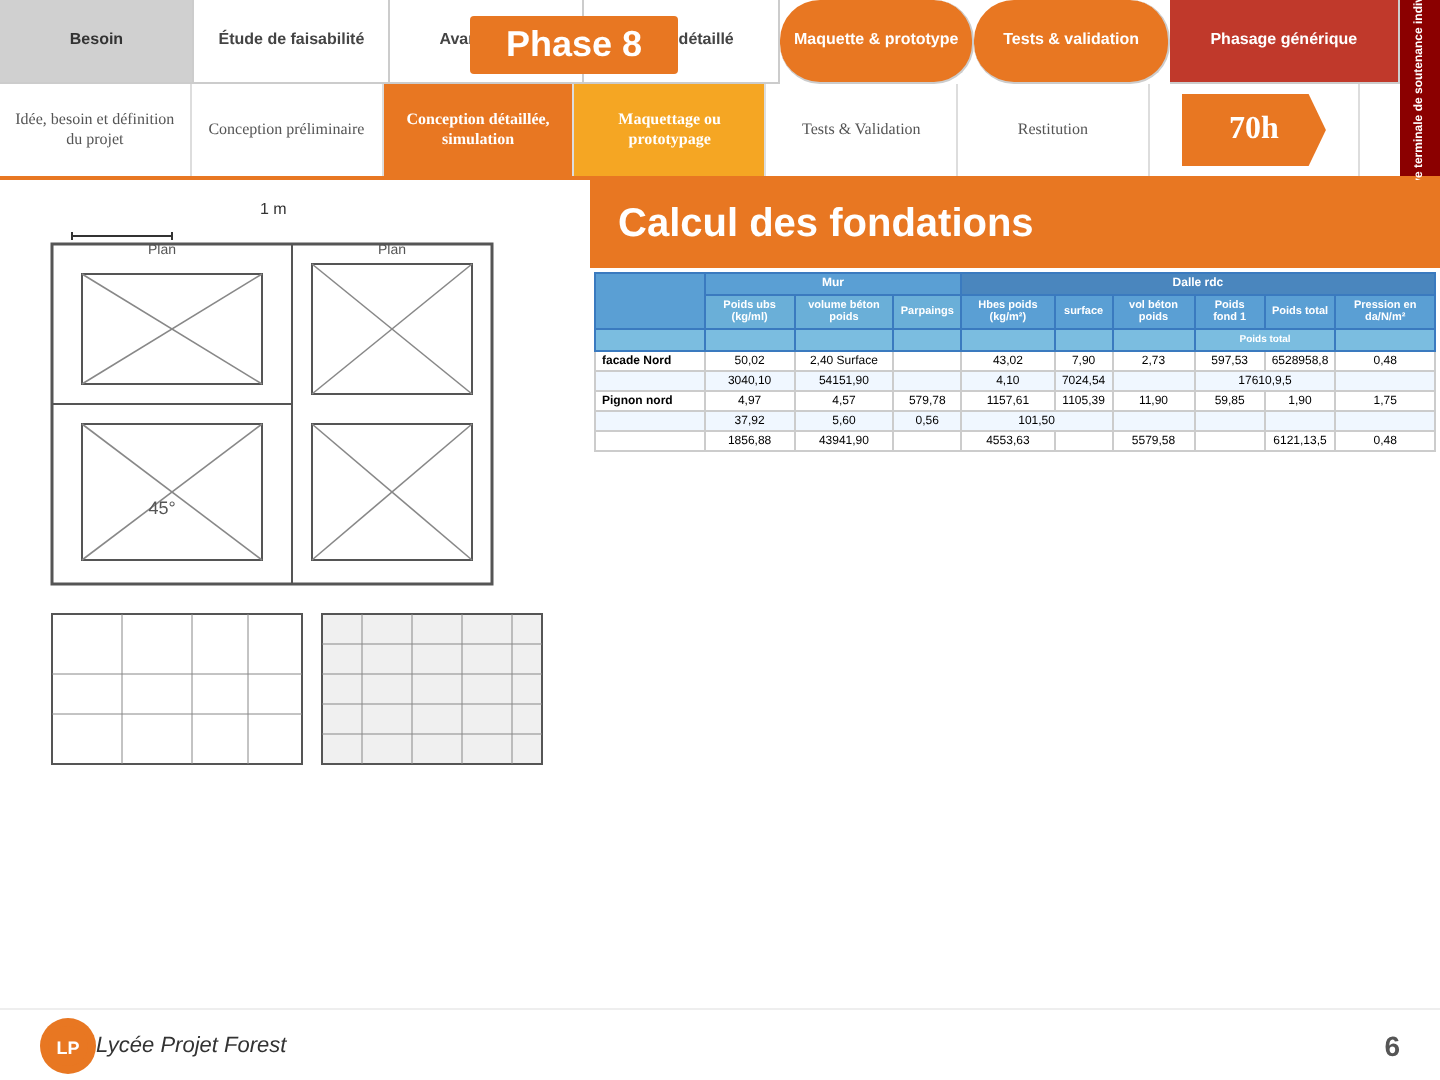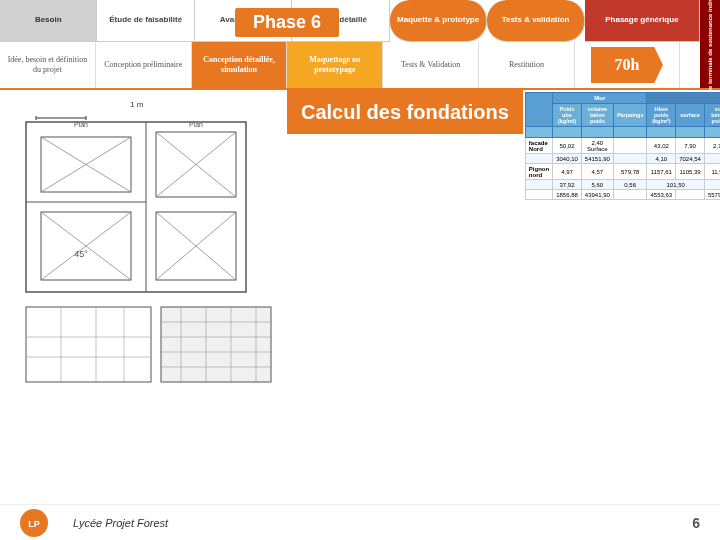--- a/index.html
+++ b/index.html
@@ -221,21 +221,21 @@
       <div class="cell-top orange">
         <span>Tests &amp; validation</span>
       </div>
       <div class="cell-top" style="flex:1.2; background:#c0392b; color:#fff; font-size:8px; font-weight:bold;">
         <span>Phasage générique</span>
       </div>
     </div>
 
     <div style="position:absolute; left:235px; top:0; height:44px; z-index:15; display:flex; align-items:center; pointer-events:none;">
       <div style="background:#e87722; color:#fff; font-size:18px; font-weight:bold; padding:4px 18px; border-radius:2px;">
-        <span>Phase 6</span>
+        <span>Phase 8</span>
       </div>
     </div>
 
     <div class="subheader-row">
       <div class="subheader-cell">
         <span>Idée, besoin et définition du projet</span>
       </div>
       <div class="subheader-cell">
         <span>Conception préliminaire</span>
       </div>
@@ -319,21 +319,21 @@
       <rect x="20" y="195" width="125" height="75" fill="none" stroke="#555" stroke-width="1"></rect>
       <line x1="20" y1="225" x2="145" y2="225" stroke="#888" stroke-width="0.5"></line>
       <line x1="20" y1="245" x2="145" y2="245" stroke="#888" stroke-width="0.5"></line>
       <line x1="55" y1="195" x2="55" y2="270" stroke="#888" stroke-width="0.5"></line>
       <line x1="90" y1="195" x2="90" y2="270" stroke="#888" stroke-width="0.5"></line>
       <line x1="118" y1="195" x2="118" y2="270" stroke="#888" stroke-width="0.5"></line>
 
     </svg>
   </div>
 
-  <div style="flex:1; display:flex; flex-direction:row; position:relative;">
+  <div style="flex:1; display:flex; flex-direction:column; position:relative;">
 
     <div style="background:#e87722; color:#fff; font-size:20px; font-weight:bold; padding:8px 14px; height:44px; display:flex; align-items:center;">
       <span>Calcul des fondations</span>
     </div>
 
     <div style="flex:1; overflow:hidden; padding:2px;">
       <table class="data-table">
         <thead>
           <tr>
             <th rowspan="2" style="background:#5a9fd4; width:55px;"></th>
@@ -422,21 +422,21 @@
             <td>6121,13,5</td>
             <td>0,48</td>
           </tr>
         </tbody>
       </table>
     </div>
   </div>
 </div>
 
 <div class="footer">
-  <div style="display:flex; align-items:center; gap:25px;">
+  <div style="display:flex; align-items:center; gap:0;">
     <div class="footer-logo">
       <svg width="22" height="22" viewBox="0 0 22 22">
         <circle cx="11" cy="11" r="10" fill="#e87722"></circle>
         <text x="11" y="15" text-anchor="middle" font-size="9" fill="white" font-weight="bold">LP</text>
       </svg>
     </div>
     <span class="footer-school">Lycée Projet Forest</span>
   </div>
   <span class="footer-page">6</span>
 </div>

